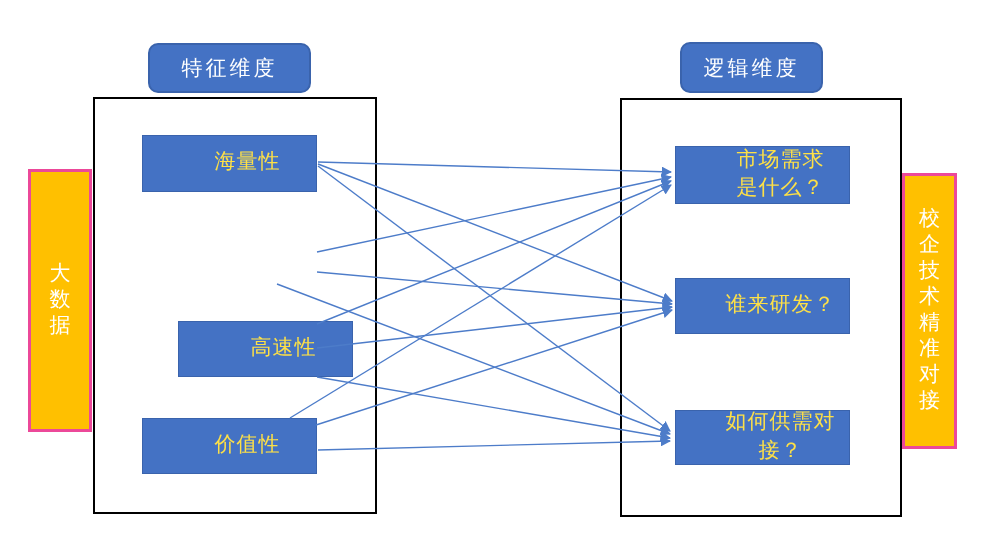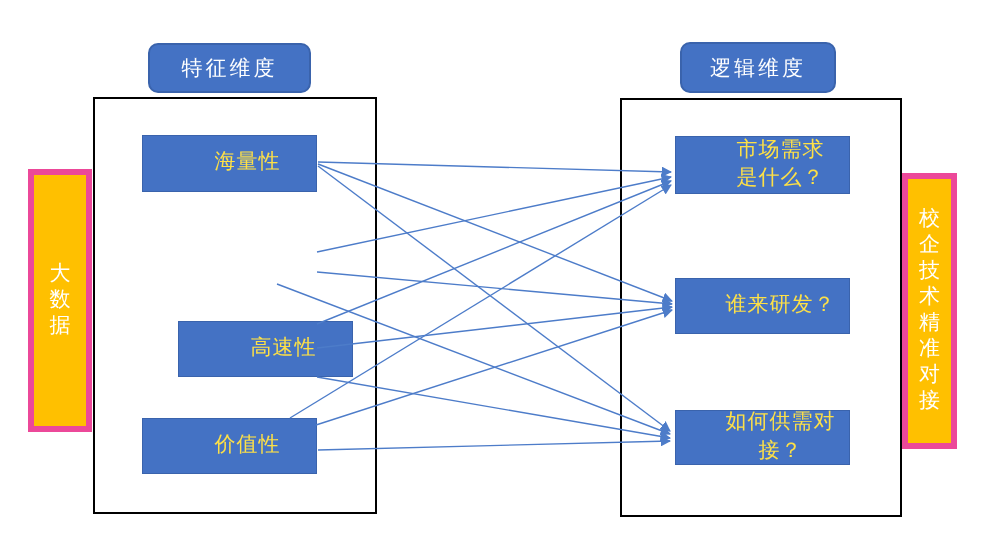--- a/index.html
+++ b/index.html
@@ -9,38 +9,38 @@
   }
   .container{position:absolute;background:#ffffff;border:2px solid #000;box-sizing:border-box;}
   #left-container{left:93px;top:97px;width:284px;height:417px;}
   #right-container{left:620px;top:98px;width:282px;height:419px;}
   .header{
     position:absolute;background:#4472C4;border:2px solid #3A63AC;border-radius:10px;
     color:#fff;display:flex;align-items:center;justify-content:center;
     font-size:21px;letter-spacing:3px;box-sizing:border-box;z-index:3;
   }
   #left-header{left:148px;top:43px;width:163px;height:50px;}
-  #right-header{left:680px;top:42px;width:156px;height:51px;}
+  #right-header{left:680px;top:42px;width:143px;height:51px;}
   .node{
     position:absolute;background:#4472C4;border:1px solid #3A63AC;color:#fde047;
     display:flex;align-items:center;justify-content:center;text-align:center;
     font-size:21px;line-height:1.35;box-sizing:border-box;z-index:2;padding-left:36px;
   }
   .node span{white-space:pre-line;letter-spacing:1px;}
   .lnode{left:142px;width:175px;height:57px;}
   #lnode-0{top:135px;}
   #lnode-1{top:228px;height:56px;}
   #lnode-2{top:321px;height:56px;margin-left:36px;}
   #lnode-3{top:418px;height:56px;}
   .rnode{left:675px;width:175px;}
-  #rnode-0{top:136px;height:58px;}
+  #rnode-0{top:146px;height:58px;}
   #rnode-1{top:278px;height:56px;}
   #rnode-2{top:410px;height:55px;}
   .banner{
-    position:absolute;background:#FFC000;border:6px solid #ec4899;color:#fff;
+    position:absolute;background:#FFC000;border:3px solid #ec4899;color:#fff;
     display:flex;align-items:center;justify-content:center;font-size:21px;
     box-sizing:border-box;z-index:2;
   }
   .banner span{display:block;width:22px;line-height:26px;word-break:break-all;text-align:center;}
   #left-banner{left:28px;top:169px;width:64px;height:263px;}
   #right-banner{left:902px;top:173px;width:55px;height:276px;}
   svg.overlay{position:absolute;left:0;top:0;z-index:4;pointer-events:none;}
 </style>
 </head>
 <body>

